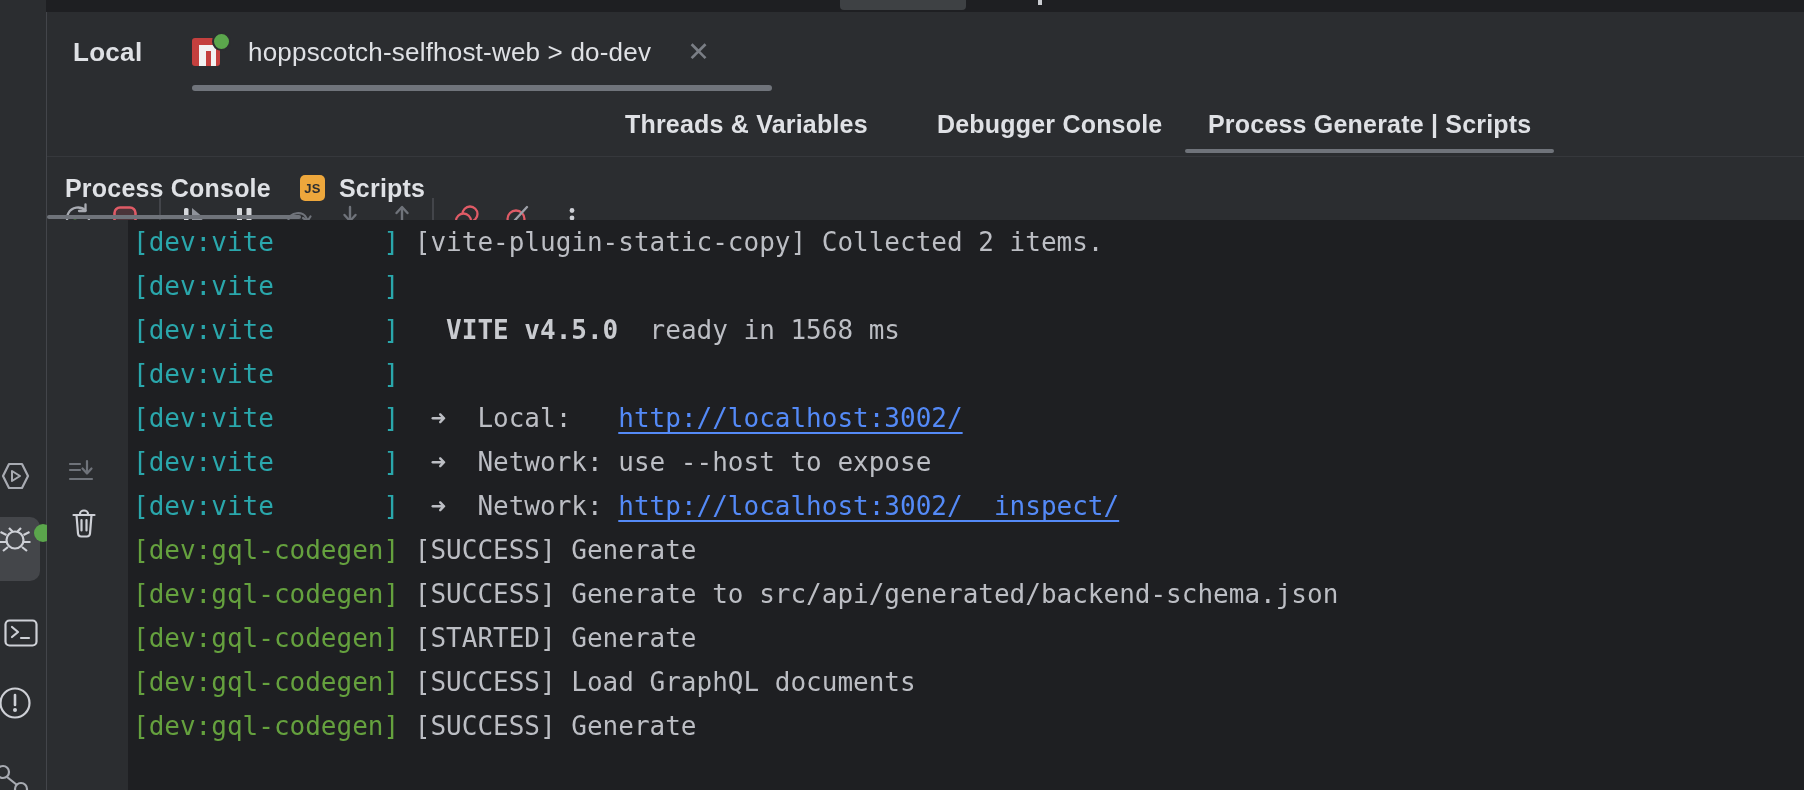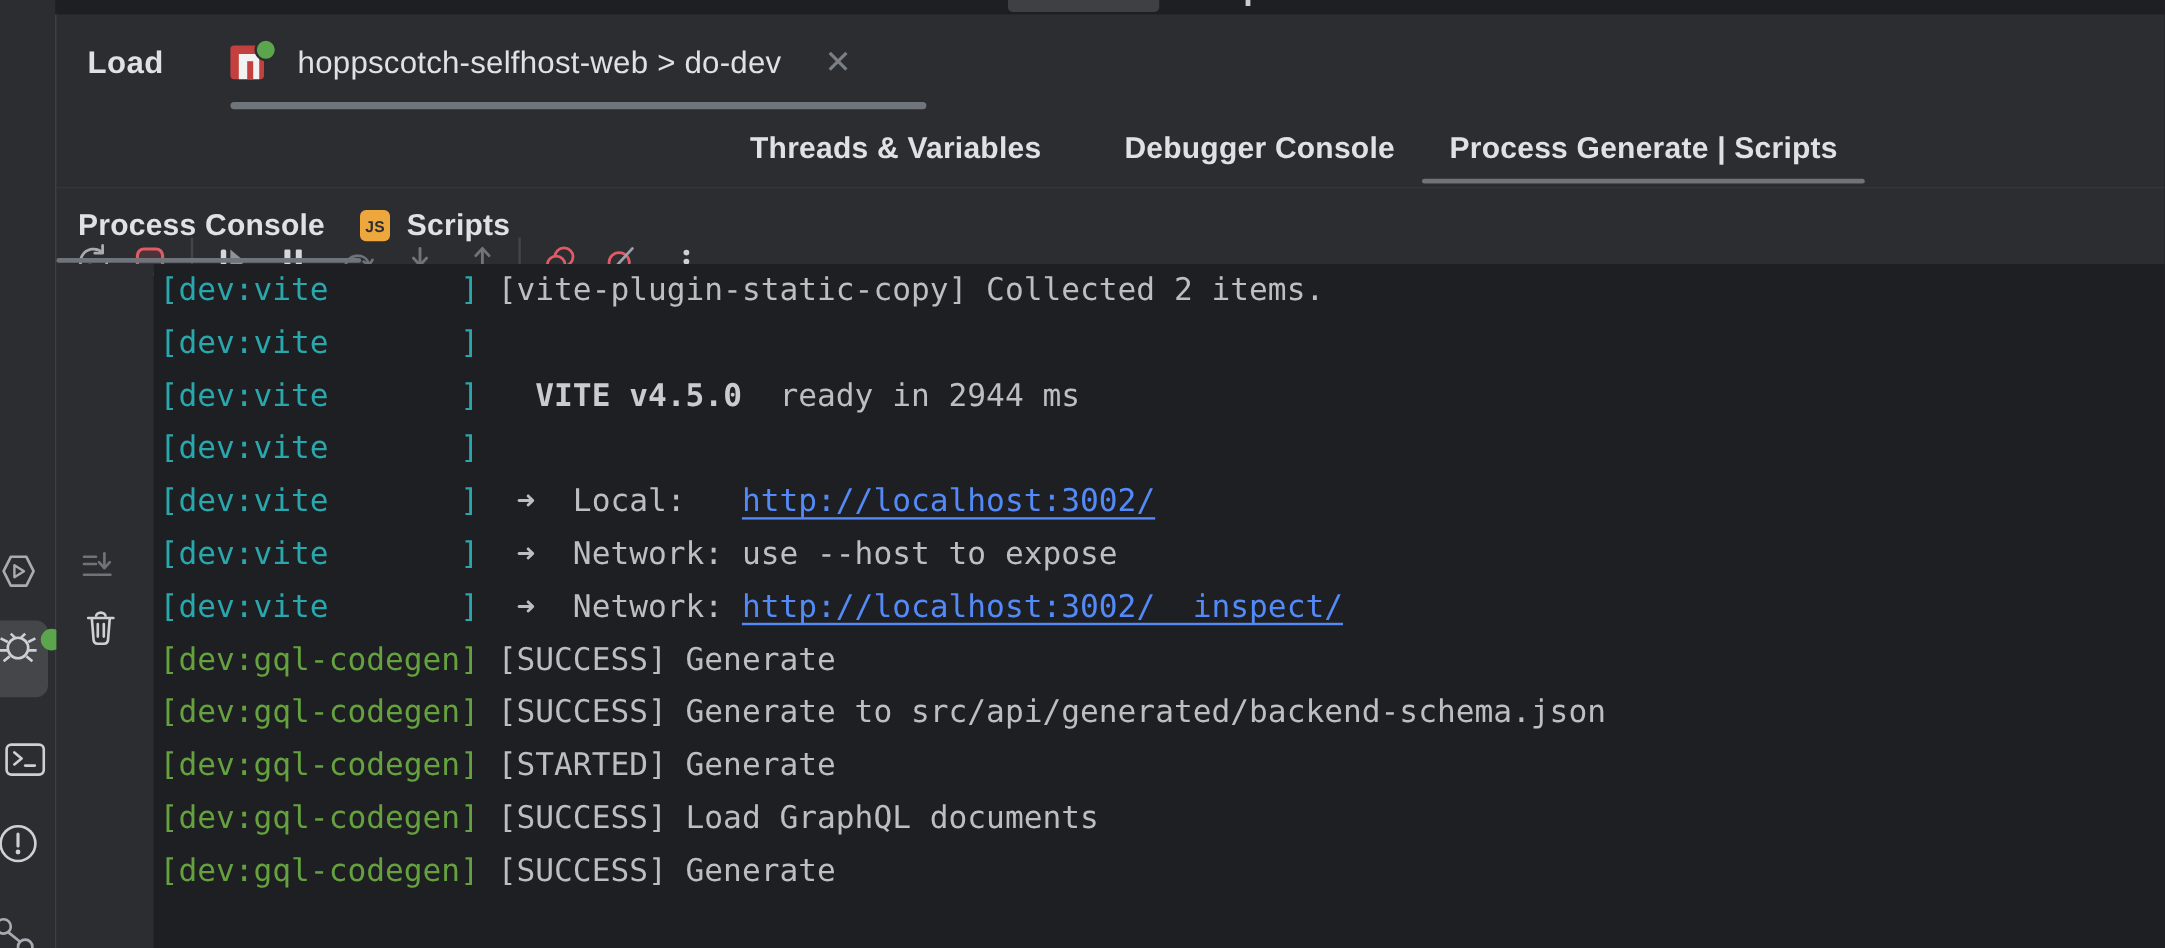--- a/index.html
+++ b/index.html
@@ -95,21 +95,21 @@
     </svg>
 
     <svg class="s-icon" style="left:-6px;top:748px" width="40" height="42" viewBox="0 0 40 42">
       <circle cx="9" cy="12" r="6" fill="none" stroke="#A8ABB2" stroke-width="2.2"></circle>
       <circle cx="27" cy="29" r="6" fill="none" stroke="#A8ABB2" stroke-width="2.2"></circle>
       <path d="M13,17 l10,8" stroke="#A8ABB2" stroke-width="2.2"></path>
     </svg>
   </div>
 
   <div class="title-row">
-    <div class="panel-title">Load</div>
+    <div class="panel-title">Local</div>
 
     <div class="run-tab">
       <span class="npm-icon">
         <span class="w"></span>
           <span class="r"></span>
         <span class="npm-dot"></span>
       </span>
       <span class="label">hoppscotch-selfhost-web &gt; do-dev</span>
       <span class="close">✕</span>
     </div>
@@ -233,21 +233,21 @@
       <path d="M2.5,7 h21" stroke="#CED0D6" stroke-width="2.2" stroke-linecap="round"></path>
       <path d="M5.5,7 L7,25.5 q0.3,3 3.2,3 h5.6 q2.9,0 3.2,-3 L20.5,7" fill="none" stroke="#CED0D6" stroke-width="2.2" stroke-linejoin="round"></path>
       <path d="M10.5,12 v10.5 M15.5,12 v10.5" stroke="#CED0D6" stroke-width="2.2" stroke-linecap="round"></path>
     </svg>
   </div>
 
   <div class="console">
     <div>
         <div class="cline"><span class="seg-p1">[dev:vite       ]</span><span class="seg-t"> [vite-plugin-static-copy] Collected 2 items.</span></div>
         <div class="cline"><span class="seg-p1">[dev:vite       ]</span></div>
-        <div class="cline"><span class="seg-p1">[dev:vite       ]</span><span class="seg-t">   </span><span class="seg-b">VITE v4.5.0</span><span class="seg-t">  ready in 2944 ms</span></div>
+        <div class="cline"><span class="seg-p1">[dev:vite       ]</span><span class="seg-t">   </span><span class="seg-b">VITE v4.5.0</span><span class="seg-t">  ready in 1568 ms</span></div>
         <div class="cline"><span class="seg-p1">[dev:vite       ]</span></div>
         <div class="cline"><span class="seg-p1">[dev:vite       ]</span><span class="seg-t">  ➜  Local:   </span><span class="seg-l">http://localhost:3002/</span></div>
         <div class="cline"><span class="seg-p1">[dev:vite       ]</span><span class="seg-t">  ➜  Network: use --host to expose</span></div>
         <div class="cline"><span class="seg-p1">[dev:vite       ]</span><span class="seg-t">  ➜  Network: </span><span class="seg-l">http://localhost:3002/__inspect/</span></div>
         <div class="cline"><span class="seg-p2">[dev:gql-codegen]</span><span class="seg-t"> [SUCCESS] Generate</span></div>
         <div class="cline"><span class="seg-p2">[dev:gql-codegen]</span><span class="seg-t"> [SUCCESS] Generate to src/api/generated/backend-schema.json</span></div>
         <div class="cline"><span class="seg-p2">[dev:gql-codegen]</span><span class="seg-t"> [STARTED] Generate</span></div>
         <div class="cline"><span class="seg-p2">[dev:gql-codegen]</span><span class="seg-t"> [SUCCESS] Load GraphQL documents</span></div>
         <div class="cline"><span class="seg-p2">[dev:gql-codegen]</span><span class="seg-t"> [SUCCESS] Generate</span></div>
       </div>

